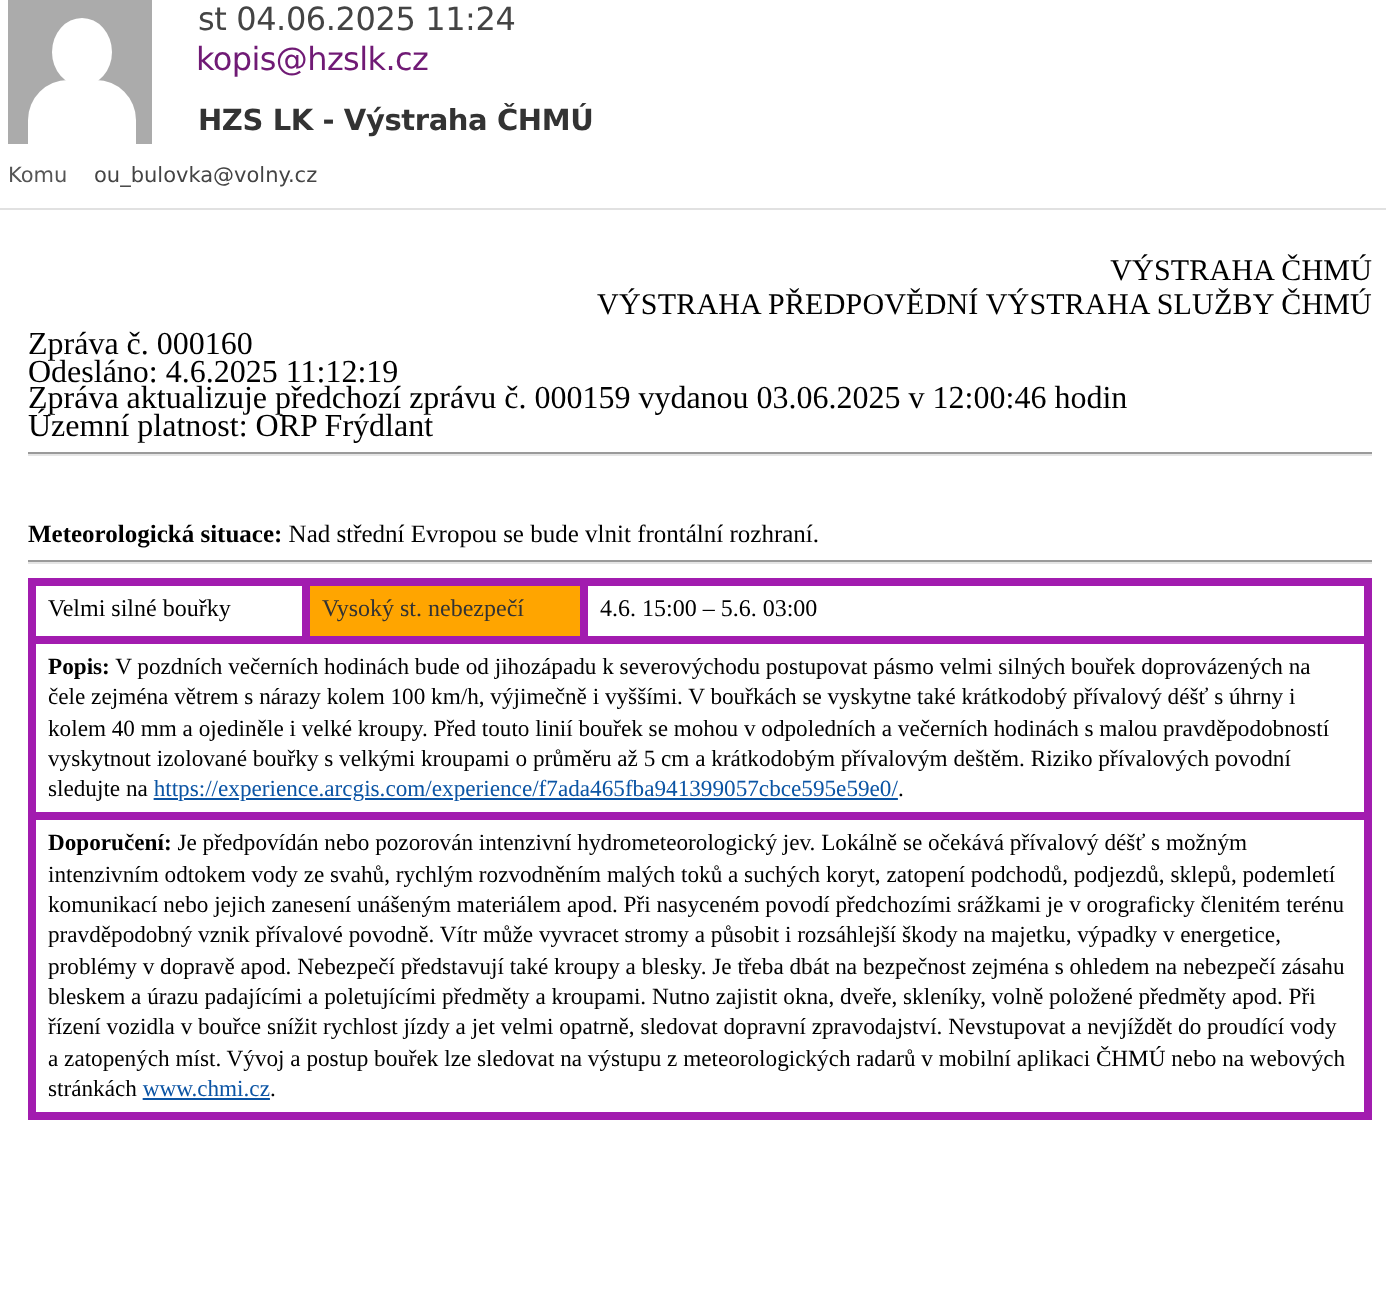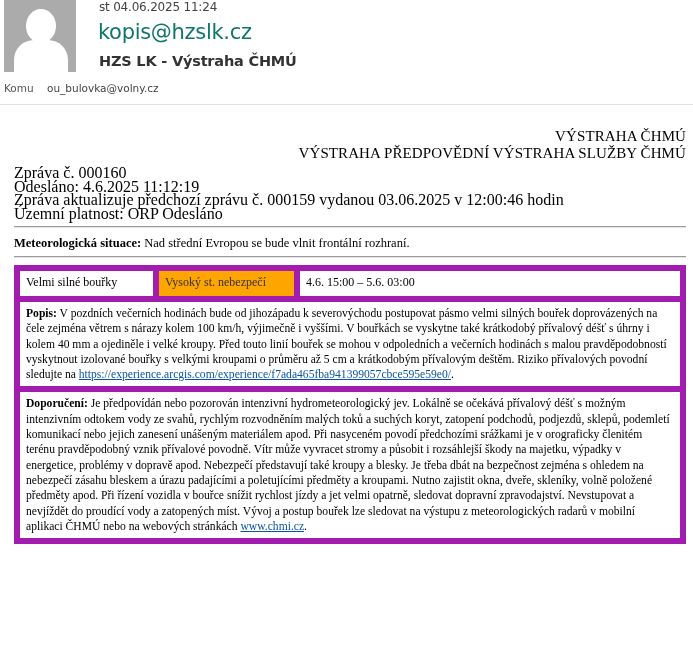--- a/index.html
+++ b/index.html
@@ -3,37 +3,37 @@
 <meta charset="utf-8">
 <style>
   html, body { margin: 0; padding: 0; background: #ffffff; }
   body { width: 693px; height: 646px; position: relative; overflow: hidden; font-family: "Liberation Serif", serif; color: #000; }
 
   .hdr { position: absolute; left: 0; top: 0; width: 693px; height: 106px; font-family: "DejaVu Sans", sans-serif; }
   .avatar { position: absolute; left: 4px; top: 0; width: 72px; height: 72px; background: #ababab; overflow: hidden; }
   .avatar .head { position: absolute; left: 22px; top: 9px; width: 30px; height: 34px; border-radius: 50%; background: #fff; }
   .avatar .body { position: absolute; left: 10px; top: 40px; width: 54px; height: 40px; border-radius: 20px 20px 0 0; background: #fff; }
 
-  .date { position: absolute; left: 99px; top: 0px; font-size: 12px; color: #444; letter-spacing: -0.2px; }
-  .sender { position: absolute; left: 98px; top: 20px; font-size: 21px; color: #0f766e; font-weight: normal; letter-spacing: -0.3px; }
+  .date { position: absolute; left: 99px; top: 0px; font-size: 16px; color: #444; letter-spacing: -0.2px; }
+  .sender { position: absolute; left: 98px; top: 20px; font-size: 16px; color: #701a75; font-weight: normal; letter-spacing: -0.3px; }
   .subject { position: absolute; left: 99px; top: 53px; font-size: 14.5px; font-weight: bold; color: #333; letter-spacing: -0.2px; text-align: center; }
   .to-label { position: absolute; left: 4px; top: 82px; font-size: 10.5px; color: #555; }
   .to-value { position: absolute; left: 47px; top: 82px; font-size: 10.5px; color: #444; }
   .hdr-rule { position: absolute; left: 0; top: 104px; width: 693px; height: 1px; background: #e1e1e1; }
 
   .content { position: absolute; left: 14px; top: 128px; width: 672px; font-size: 12px; line-height: 14px; }
   .title { text-align: right; font-size: 15px; line-height: 17px; letter-spacing: 0.1px; }
   .meta { margin-top: 4px; font-size: 16px; line-height: 13.5px; }
   .rule { height: 0; border-top: 1px solid #9a9a9a; border-bottom: 1px solid #e5e5e5; margin: 0; }
   .rule1 { margin-top: 6px; }
-  .meteo { margin-top: 8px; font-size: 12.5px; }
+  .meteo { margin-top: 32px; font-size: 12.5px; }
   .rule2 { margin-top: 6px; }
 
   table.warn { margin-top: 7px; width: 672px; border-collapse: collapse; font-size: 12px; }
-  table.warn td { border: 6px solid #a21caf; padding: 4px 6px; vertical-align: top; }
+  table.warn td { border: 4px solid #a21caf; padding: 4px 6px; vertical-align: top; }
   td.type { width: 121px; height: 17px; vertical-align: middle; }
   td.level { width: 123px; background: #ffa500; color: #333; vertical-align: middle; }
   td.period { vertical-align: middle; }
   td.txt { line-height: 15.3px; font-size: 11.6px; padding: 5px 6px 5px 6px; }
   a.lnk { color: #0b54a4; text-decoration: underline; }
 </style>
 </head>
 <body>
 
 <div class="hdr">
@@ -52,21 +52,21 @@
 <div class="content">
   <div class="title">
     <div>VÝSTRAHA ČHMÚ</div>
     <div>VÝSTRAHA PŘEDPOVĚDNÍ VÝSTRAHA SLUŽBY ČHMÚ</div>
   </div>
 
   <div class="meta">
     <div>Zpráva č. 000160</div>
     <div>Odesláno: 4.6.2025 11:12:19</div>
     <div>Zpráva aktualizuje předchozí zprávu č. 000159 vydanou 03.06.2025 v 12:00:46 hodin</div>
-    <div>Územní platnost: ORP Odesláno</div>
+    <div>Územní platnost: ORP Frýdlant</div>
   </div>
 
   <div class="rule rule1"></div>
 
   <div class="meteo"><b>Meteorologická situace:</b><span> Nad střední Evropou se bude vlnit frontální rozhraní.</span></div>
 
   <div class="rule rule2"></div>
 
   <table class="warn">
     <tbody>

